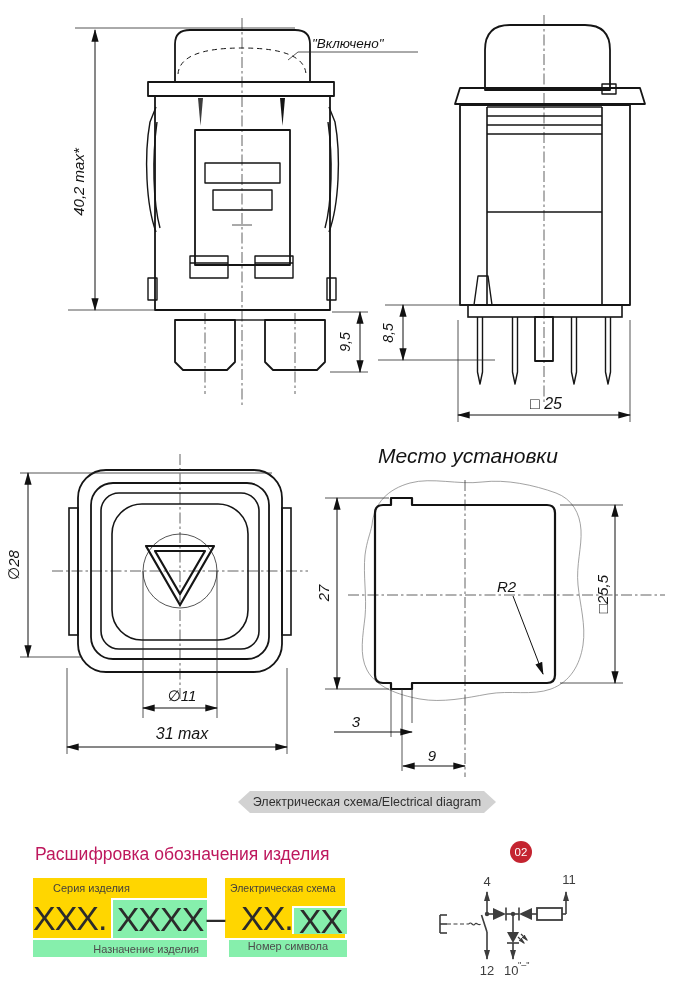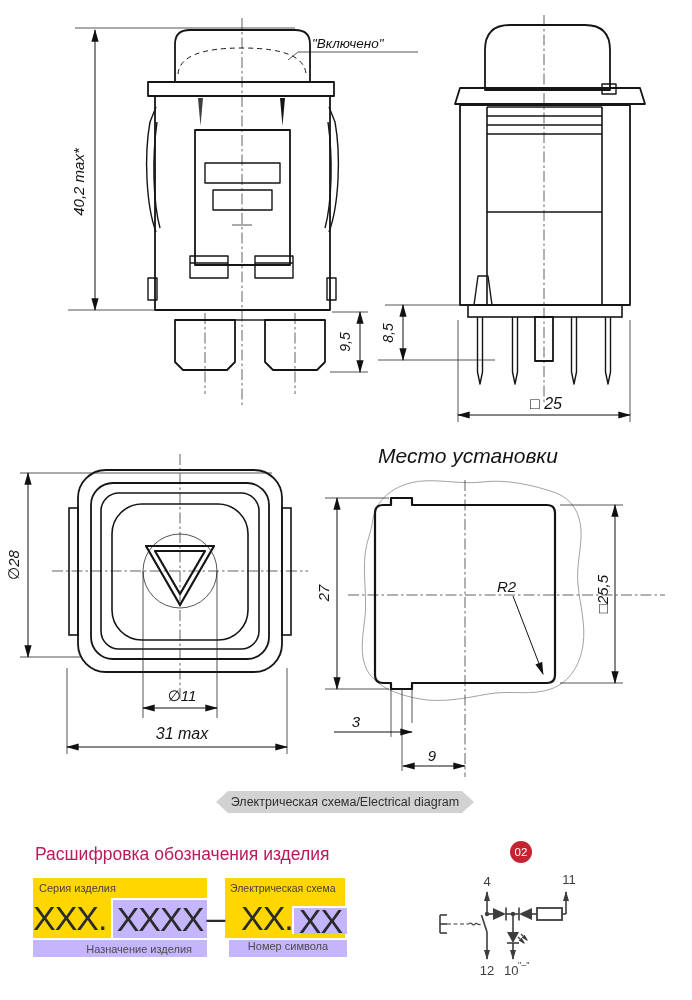--- a/index.html
+++ b/index.html
@@ -23,28 +23,28 @@
   .thin{stroke:#2a2a2a;stroke-width:.8;fill:none}
   .cl{stroke:#3a3a3a;stroke-width:.8;fill:none;stroke-dasharray:11 3 2.5 3}
   .dml{stroke:#111;stroke-width:1;fill:none}
   .dsh{stroke:#151515;stroke-width:1;fill:none;stroke-dasharray:5 4}
   .blob{stroke:#8a8a8a;stroke-width:.8;fill:none}
   .sc{stroke:#3d3d3d;fill:none;stroke-width:1.6}
   .sc12{stroke:#3d3d3d;fill:none;stroke-width:1.2}
   .scd{stroke:#3d3d3d;fill:none;stroke-width:1.2;stroke-dasharray:4 2.5}
   .scf{fill:#3d3d3d;stroke:none}
 
-  .banner{left:216px;top:791px;width:258px;height:22px;background:#d2d2d2;
+  .banner{left:238px;top:791px;width:258px;height:22px;background:#d2d2d2;
     clip-path:polygon(12px 0,calc(100% - 12px) 0,100% 50%,calc(100% - 12px) 100%,12px 100%,0 50%);
     display:flex;align-items:center;justify-content:center;font-size:12.5px;color:#2e2e2e}
   .heading{left:35px;top:844px;font-size:17.5px;color:#be185d}
   .dec-group{overflow:visible}
   .ycell{background:#ffd600}
-  .gcell{background:#c4b5fd}
-  .dec-label{font-size:11px;color:#45423a;padding:4px 0 0 6px;white-space:nowrap}
+  .gcell{background:#86efac}
+  .dec-label{font-size:11px;color:#45423a;padding:4px 0 0 20px;white-space:nowrap}
   .dec-label-g{font-size:11px;color:#4c4c4c;white-space:nowrap}
   .bigx{font-size:34px;letter-spacing:-1px;color:#2b2b2b;line-height:40px;white-space:nowrap}
   .gbig{border-left:2.5px solid #fff;border-top:2.5px solid #fff;display:flex;align-items:center;justify-content:center}
   .dash-sep{font-size:34px;color:#2b2b2b;line-height:42px;text-align:center;z-index:3}
 </style>
 </head>
 <body>
 
 <div class="page">
 
@@ -220,21 +220,21 @@
   <div class="abs heading">Расшифровка обозначения изделия</div>
 
   <div class="abs dec-group" style="left:33px;top:878px;width:174px;height:79px">
     <div class="abs ycell" style="left:0;top:0;width:174px;height:60px">
       <div class="dec-label">Серия изделия</div>
       <div class="abs bigx" style="left:0;top:20px">XXX.</div>
     </div>
     <div class="abs gcell gbig" style="left:78px;top:20px;width:96px;height:40px">
       <span class="bigx">XXXX</span>
     </div>
-    <div class="abs gcell" style="left:0;top:62px;width:174px;height:17px;display:flex;align-items:center;justify-content:flex-end;padding-right:15px">
+    <div class="abs gcell" style="left:0;top:62px;width:174px;height:17px;display:flex;align-items:center;justify-content:flex-end;padding-right:8px">
       <span class="dec-label-g">Назначение изделия</span>
     </div>
   </div>
 
   <div class="abs dash-sep" style="left:202px;top:896px;width:28px;height:42px">–</div>
 
   <div class="abs dec-group" style="left:225px;top:878px;width:122px;height:79px">
     <div class="abs ycell" style="left:0;top:0;width:120px;height:60px">
       <div class="dec-label" style="padding-left:5px;font-size:10.5px">Электрическая схема</div>
       <div class="abs bigx" style="left:16px;top:20px">XX.</div>

